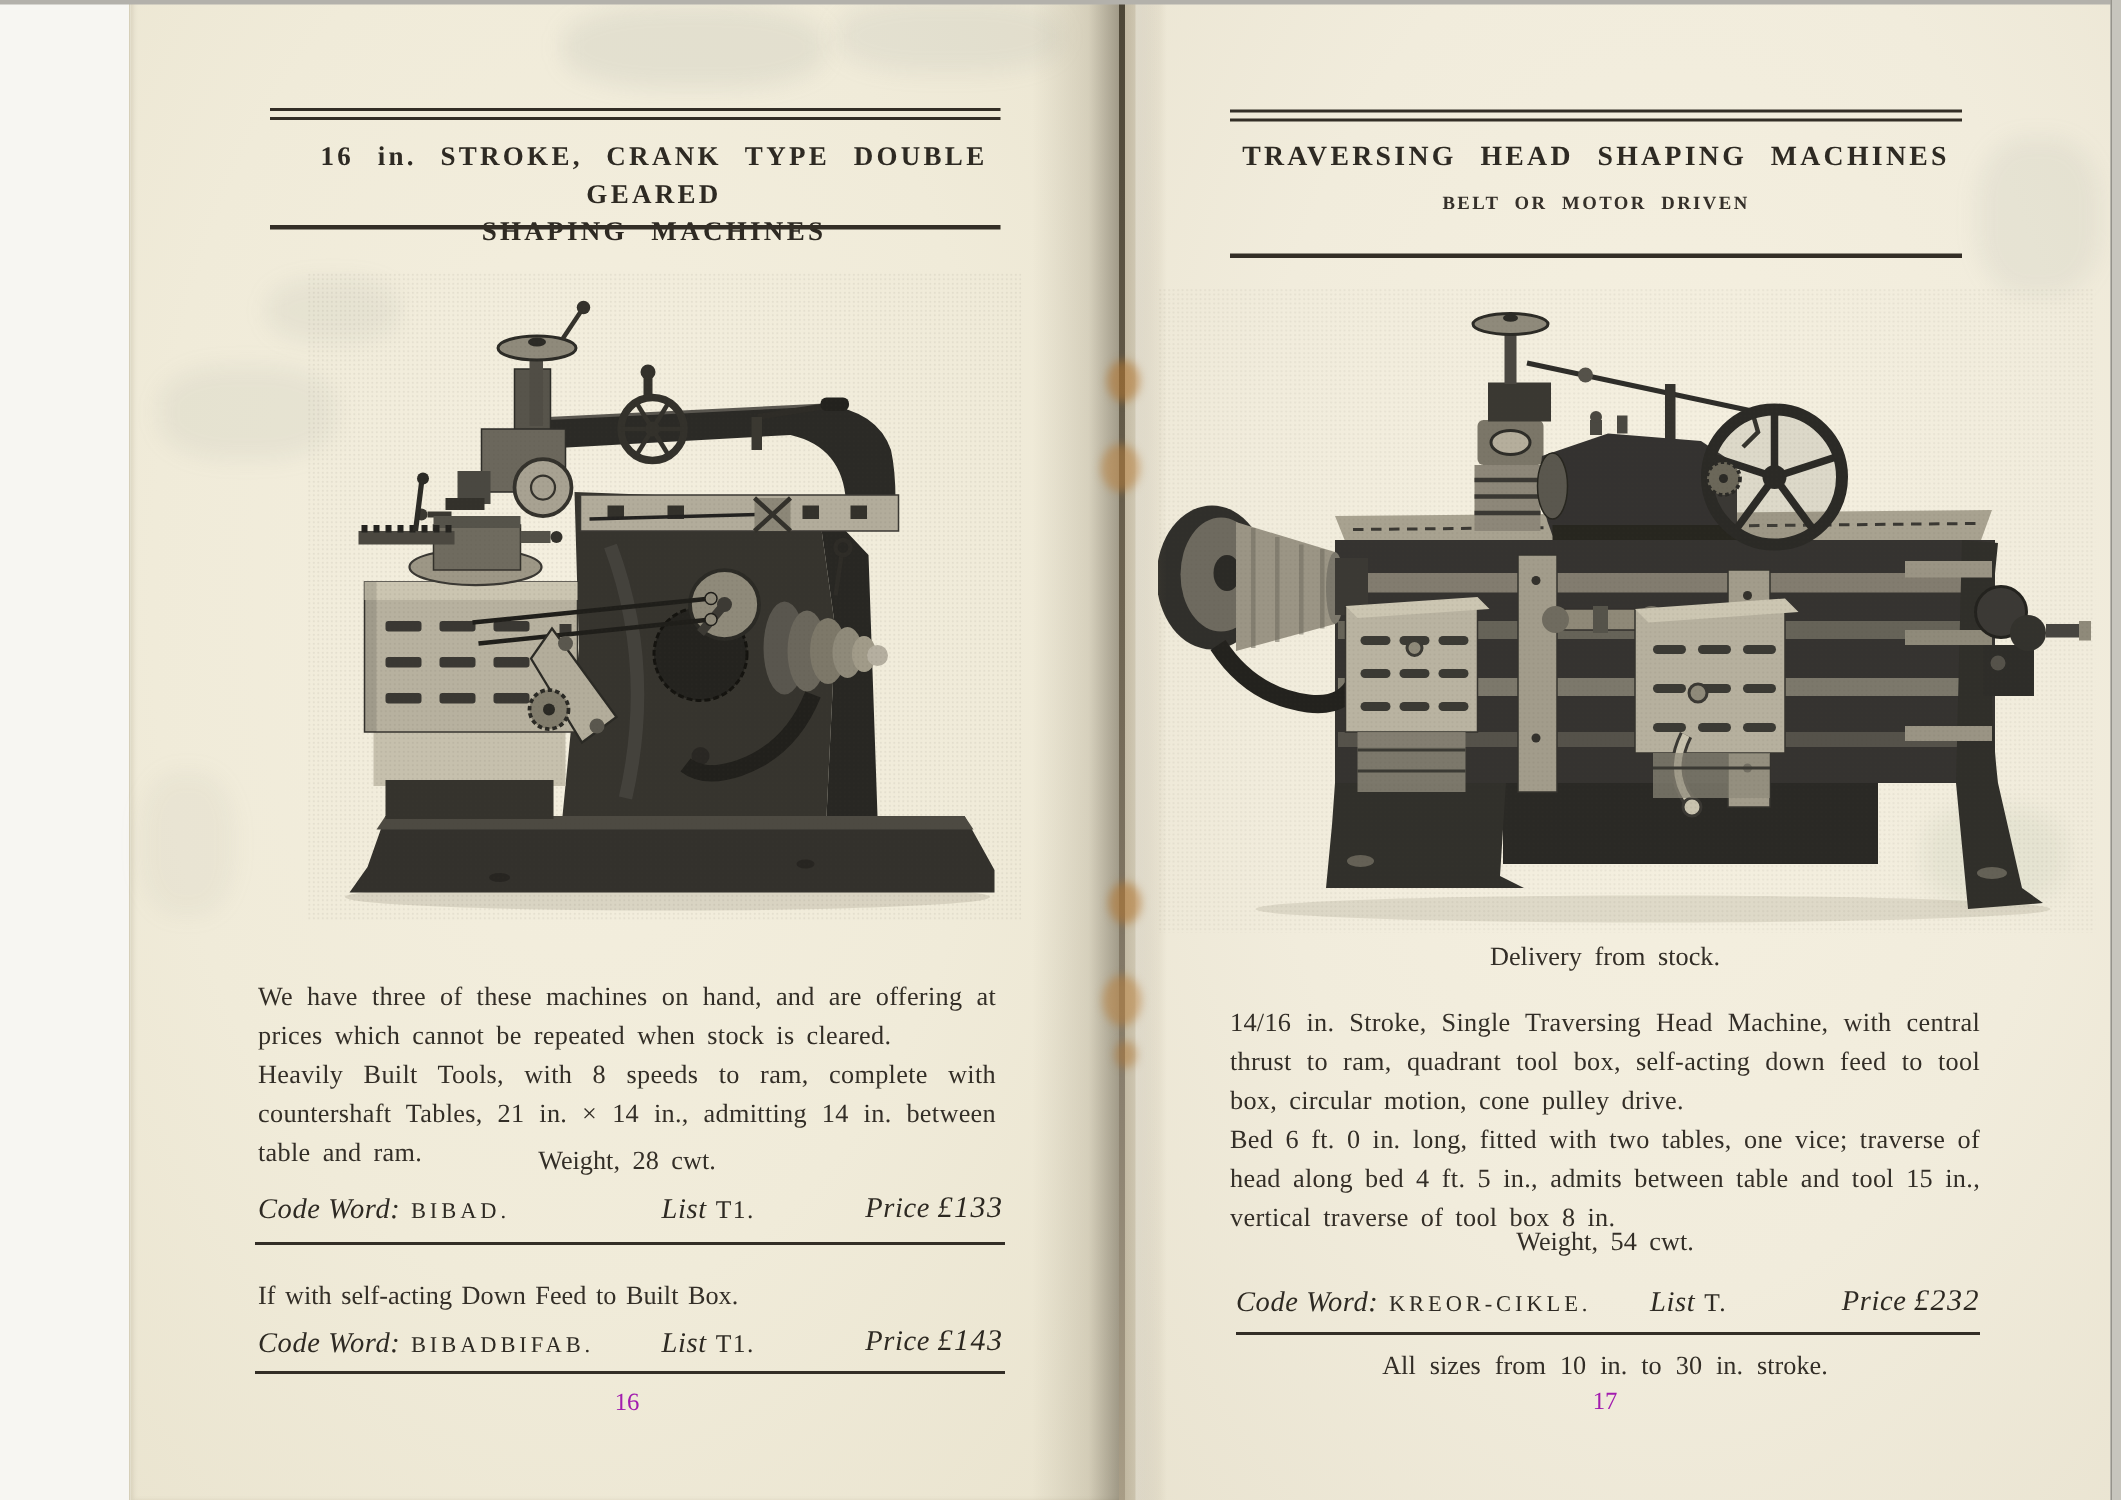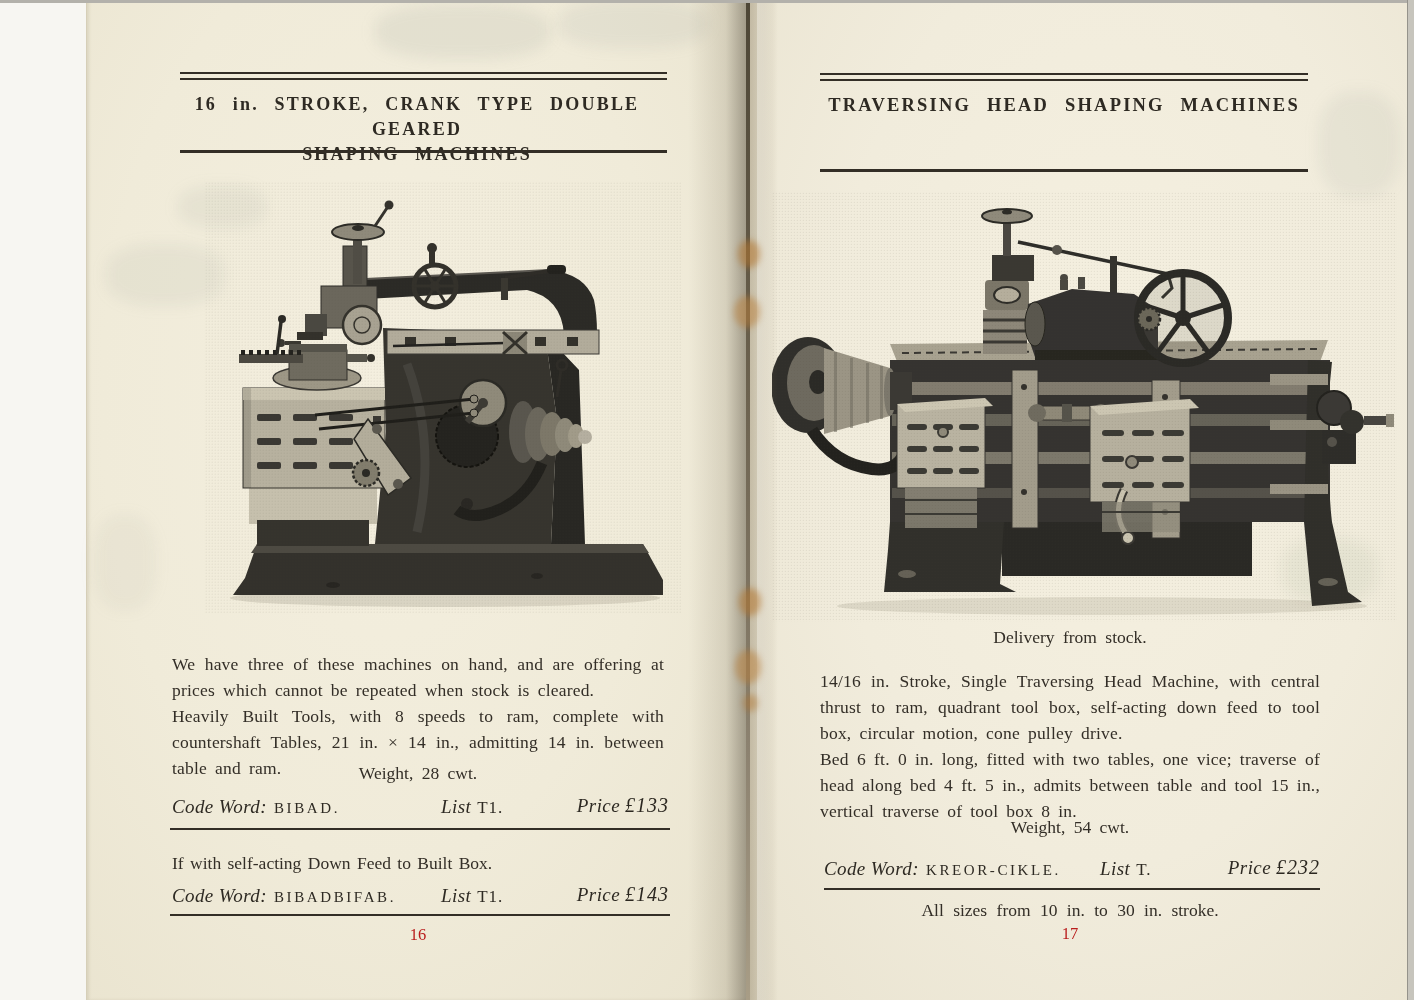--- a/index.html
+++ b/index.html
@@ -47,21 +47,21 @@
   .rd-left{left:180px;top:72px;width:487px;}
   .rd-right{left:820px;top:73px;width:488px;}
   .rule-single{position:absolute;height:2.5px;background:#332e26;}
   .rs-left{left:180px;top:150px;width:487px;}
   .rs-right{left:820px;top:169px;width:488px;}
   .rule-offer{position:absolute;height:2px;background:#332e26;}
 
   
   .title{position:absolute;text-align:center;font-weight:700;font-size:18px;
          letter-spacing:2.2px;word-spacing:9px;line-height:25px;color:#2e2a23;}
-  .t-left{left:157px;top:92px;width:520px;}
+  .t-left{left:176px;top:92px;width:520px;}
   .t-right{left:790px;top:93px;width:548px;font-size:18.5px;}
   .subtitle{position:absolute;text-align:center;font-size:12.5px;font-weight:700;
          letter-spacing:1.6px;word-spacing:5px;line-height:18px;color:#35302a;}
   .st-right{left:790px;top:126px;width:548px;}
 
   
   .para{position:absolute;font-size:17.5px;line-height:26px;text-align:justify;
         word-spacing:3.5px;letter-spacing:.2px;color:#332e27;}
   .p-l1{left:172px;top:651px;width:492px;}
   .p-l2{left:172px;top:703px;width:492px;}
@@ -84,21 +84,21 @@
   .ro-l2{left:170px;top:914px;width:500px;}
   .ro-r{left:824px;top:888px;width:496px;}
   .cw-label,.list-label,.price-label{font-style:italic;font-size:19px;color:#2e2a23;letter-spacing:.4px;}
   .cw-value{font-size:15px;letter-spacing:2.6px;color:#2e2a23;padding-left:7px;}
   .list-wrap{position:absolute;left:246px;top:0;margin-left:23px;}
   .o-r .list-wrap{left:253px;}
   .list-value{font-size:17px;letter-spacing:1px;padding-left:6px;color:#2e2a23;}
   .price-wrap{position:absolute;right:0;top:-2px;margin-left:45px;}
   .price-value{font-style:italic;font-size:20px;letter-spacing:1px;padding-left:5px;color:#2b2720;}
 
-  .pagenum{position:absolute;font-size:16.5px;text-align:center;color:#b91c1c;}
+  .pagenum{position:absolute;font-size:16.5px;text-align:center;color:#a21caf;}
   .pn-left{left:172px;top:925px;width:492px;}
   .pn-right{left:820px;top:924px;width:500px;}
 
   .illus{position:absolute;}
   .il-left{left:205px;top:182px;}
   .il-right{left:772px;top:192px;}
 </style>
 </head>
 <body>
 
@@ -264,20 +264,21 @@
     <span class="list-wrap"><span class="list-label">List</span><span class="list-value">T1.</span></span>
     <span class="price-wrap"><span class="price-label">Price</span><span class="price-value">£143</span></span>
   </div>
   <div class="rule-offer ro-l2"></div>
 
   <div class="pagenum pn-left">16</div>
 
   <div class="rule-double rd-right"></div>
   <div class="title t-right">TRAVERSING HEAD SHAPING MACHINES</div>
   <div class="subtitle st-right">
+    <div>BELT OR MOTOR DRIVEN</div>
   </div>
   <div class="rule-single rs-right"></div>
 
   <svg class="illus il-right" width="625" height="430" viewBox="0 0 625 430" role="img">
     <defs>
       <pattern id="htR" width="3" height="3" patternUnits="userSpaceOnUse">
         <circle cx="1.4" cy="1.4" r="0.7" fill="rgba(70,64,52,0.16)"></circle>
       </pattern>
     </defs>
     <ellipse cx="330" cy="414" rx="265" ry="9" fill="rgba(70,62,42,0.12)"></ellipse>

